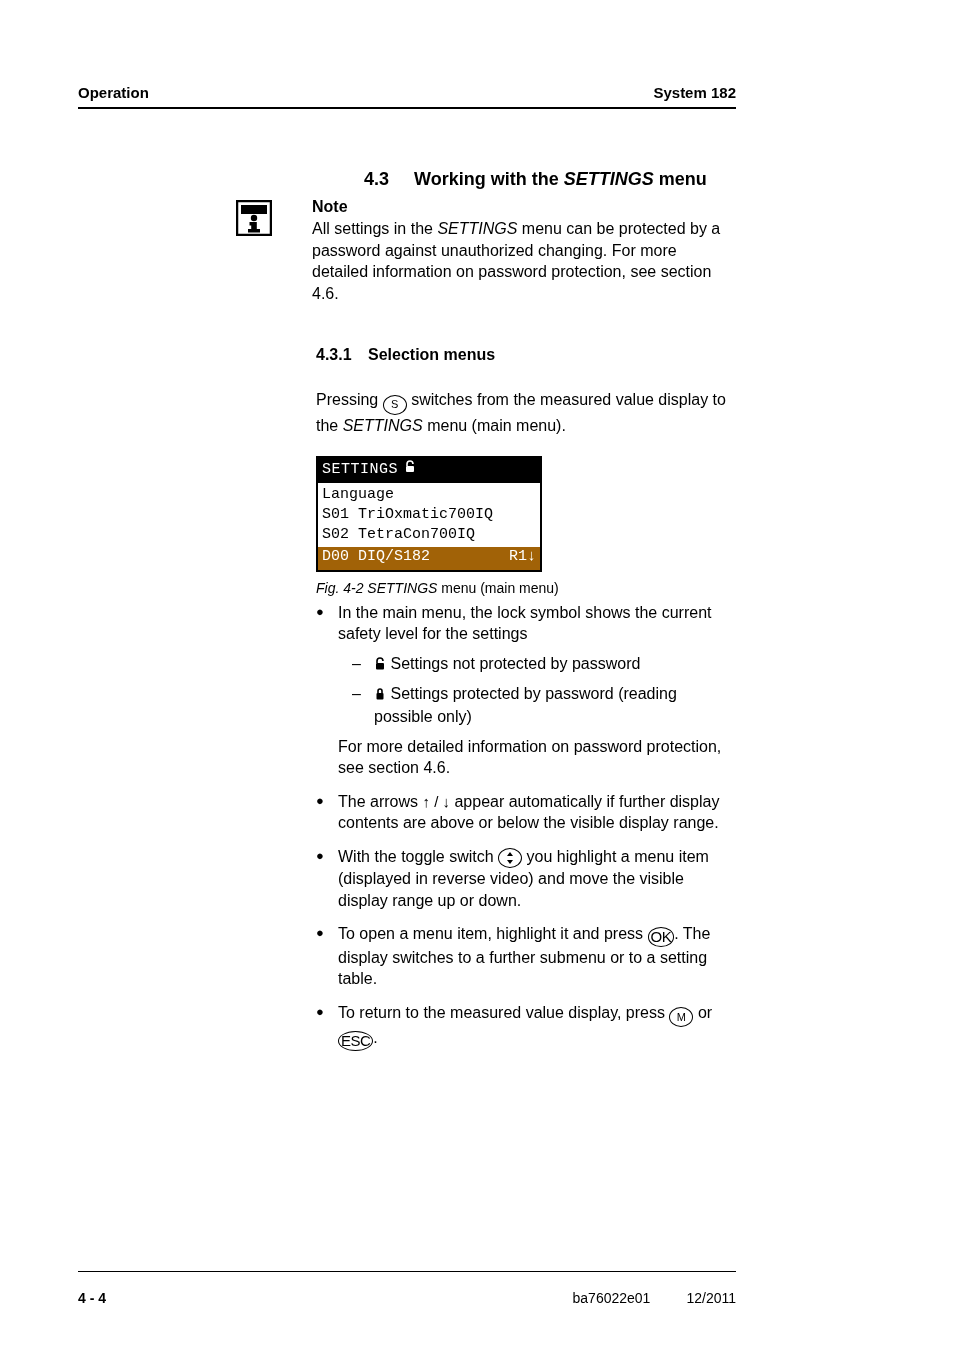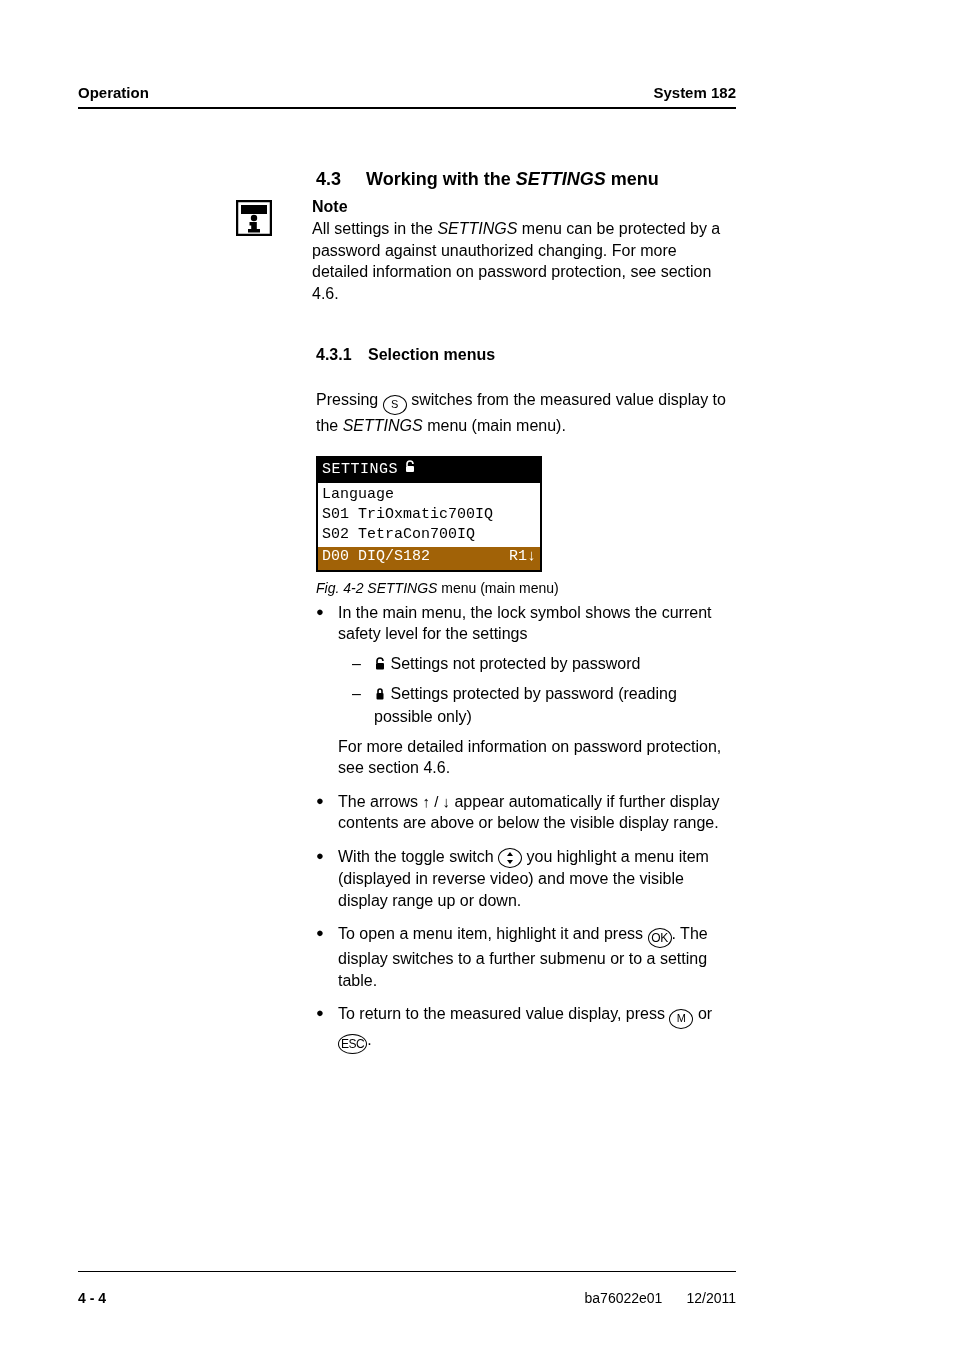--- a/index.html
+++ b/index.html
@@ -30,20 +30,21 @@
     margin-left: 238px;
   }
   .section-heading {
     display: flex;
     font-weight: 700;
     font-size: 18px;
     margin-bottom: 8px;
   }
   .section-heading .num {
     min-width: 50px;
+    margin-left: 48px;
   }
   .section-heading .ital {
     font-style: italic;
   }
   .note-row {
     display: flex;
     align-items: flex-start;
     margin-left: -80px;
     margin-bottom: 40px;
   }
@@ -155,39 +156,39 @@
     border: 1.4px solid #000;
     border-radius: 50%;
     min-width: 18px;
     height: 18px;
     padding: 0 2px;
     font-size: 11px;
     vertical-align: -3px;
     line-height: 1;
     font-family: Arial, sans-serif;
   }
-  .keycircle.small { font-size: 12px; min-width: 18px; letter-spacing: -0.5px;}
+  .keycircle.small { font-size: 15px; min-width: 18px; letter-spacing: -0.5px;}
   .lock-mini {
     display: inline-block;
     vertical-align: -2px;
   }
   .arrows { font-size: 15px; }
   .footer-row {
     position: absolute;
     bottom: 44px;
     left: 78px;
     right: 78px;
     border-top: 1.5px solid #000;
     padding-top: 18px;
     display: flex;
     justify-content: space-between;
     font-size: 14px;
   }
   .footer-row .page-num { font-weight: 700; }
-  .footer-row .right { display: flex; gap: 24px; align-items: flex-end; }
+  .footer-row .right { display: flex; gap: 36px; align-items: flex-end; }
 </style>
 </head>
 <body>
 
 <div class="page">
   <div class="header-row">
     <span>Operation</span>
     <span>System 182</span>
   </div>
 

